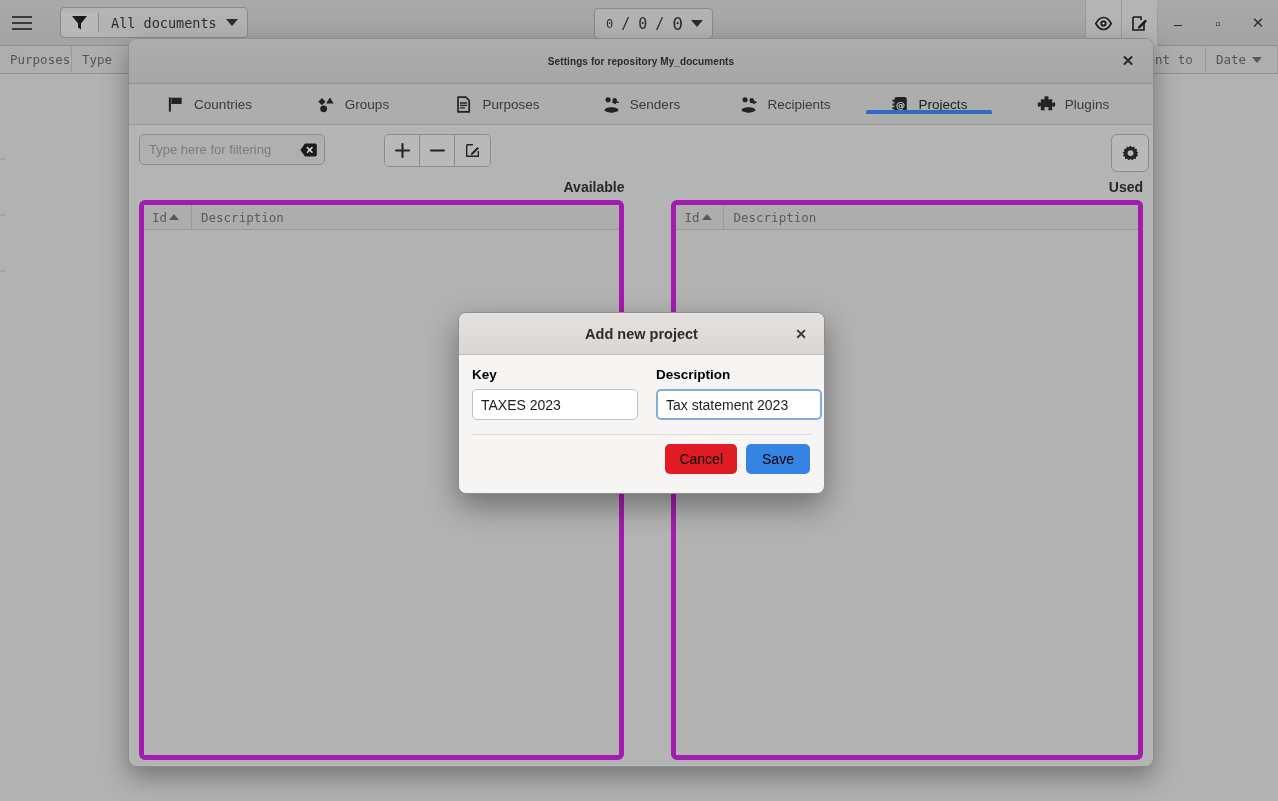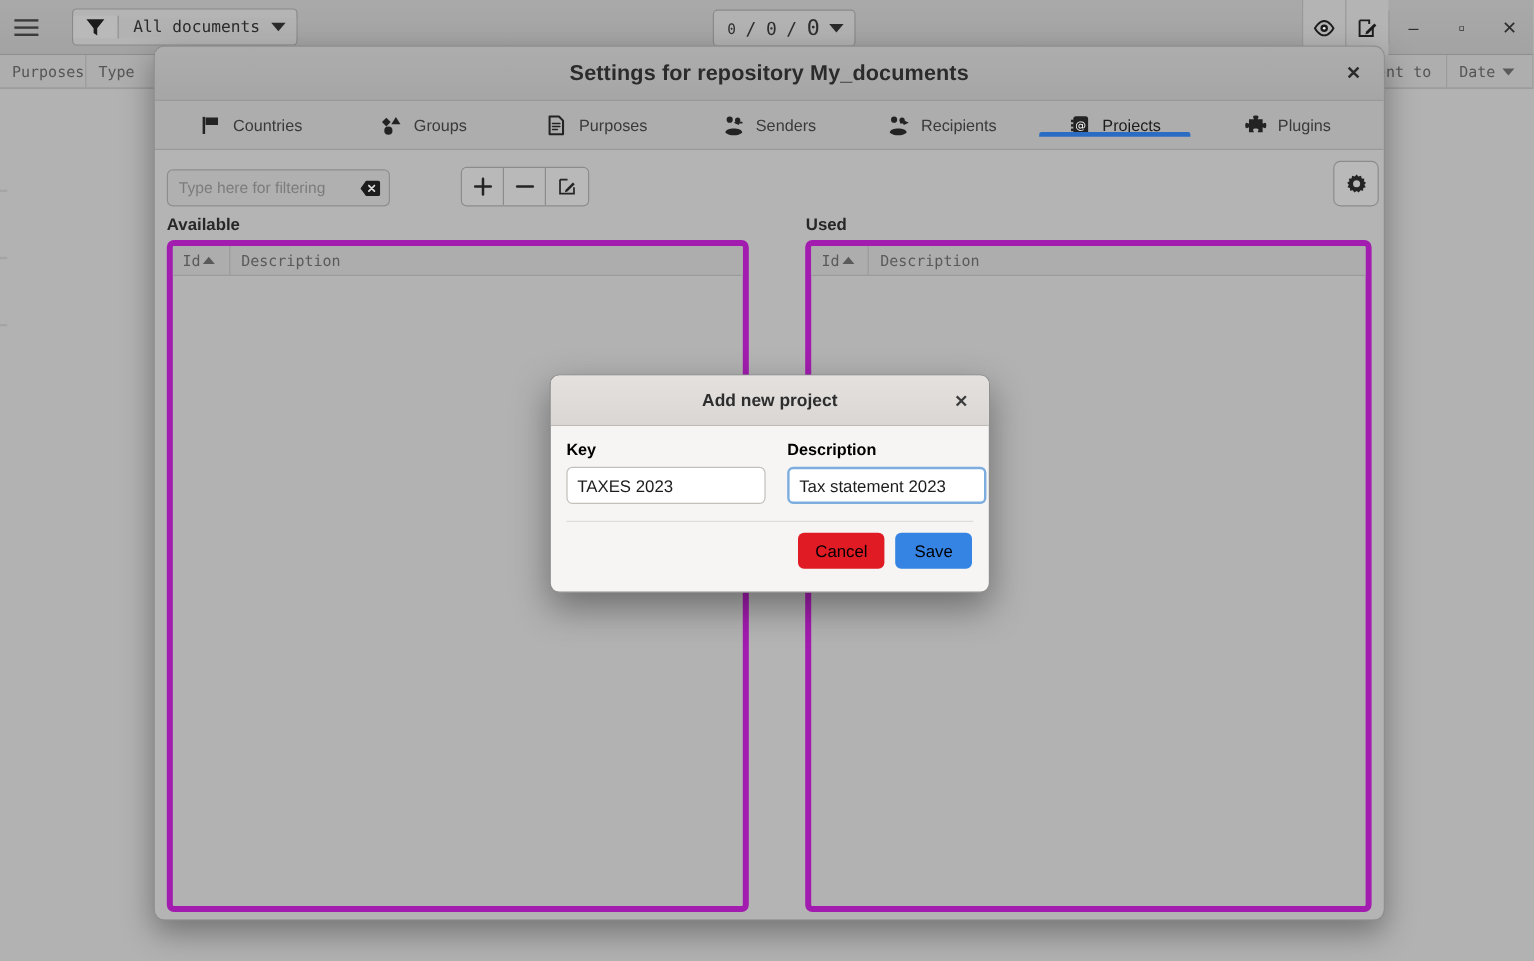--- a/index.html
+++ b/index.html
@@ -91,21 +91,21 @@
     border: 1px solid #8d8d8d; border-radius: 9px;
     box-shadow: 0 10px 26px rgba(0,0,0,0.35);
     overflow: hidden;
   }
   .settings-titlebar {
     position: relative; height: 45px;
     background: linear-gradient(to bottom, #adadad, #a6a6a6);
     border-bottom: 1px solid #949494;
     display: flex; align-items: center; justify-content: center;
   }
-  .settings-title { font-size: 18px; font-weight: bold; color: #2b2b2b; letter-spacing: 0.1px; }
+  .settings-title { font-size: 10px; font-weight: bold; color: #2b2b2b; letter-spacing: 0.1px; }
   .settings-close {
     position: absolute; right: 12px; top: 50%; transform: translateY(-50%);
     width: 26px; height: 26px; display: flex; align-items: center; justify-content: center;
     color: #2b2b2b; font-size: 15px; font-weight: bold;
   }
 
   .tabbar {
     display: flex; align-items: center; height: 41px;
     background: #adadad; border-bottom: 1px solid #9a9a9a;
     padding: 0 8px;
@@ -119,21 +119,21 @@
     position: absolute; left: 6%; right: 6%; bottom: 0; height: 4px;
     background: #2a6cc4; border-radius: 2px 2px 0 0; display: none;
   }
   .tab.active .underline { display: block; }
   .tab-icon { width: 19px; height: 19px; display: block; }
 
   .panel-area { position: relative; height: 643px; background: #b4b4b4; }
 
   .toolbar-row {
     position: absolute; left: 10px; right: 4px; top: 9px; height: 38px;
-    display: flex; align-items: flex-end; gap: 48px;
+    display: flex; align-items: flex-start; gap: 48px;
   }
   .filter-input-wrap {
     position: relative; width: 186px; height: 31px;
     background: #b0b0b0; border: 1px solid #8e8e8e; border-radius: 5px;
     display: flex; align-items: center;
   }
   .filter-input-wrap input {
     flex: 1; border: none; outline: none; background: transparent;
     font-family: "Liberation Sans", sans-serif; font-size: 13px;
     color: #2b2b2b; padding: 0 28px 0 9px;
@@ -156,21 +156,21 @@
     position: absolute; right: 0; top: 0; width: 38px; height: 38px;
     background: #b9b9b9; border: 1px solid #8c8c8c; border-radius: 6px;
     display: flex; align-items: center; justify-content: center;
   }
 
   .lists { position: absolute; left: 10px; right: 10px; top: 54px; bottom: 8px; display: flex; }
   .list-col { position: relative; display: flex; flex-direction: column; }
   .list-col.left { width: 487px; }
   .list-col.right { width: 473px; margin-left: 47px; }
   .list-caption {
-    text-align: left; font-size: 14px; font-weight: bold; color: #272727;
+    text-align: right; font-size: 14px; font-weight: bold; color: #272727;
     padding-bottom: 5px;
   }
   .list-box {
     flex: 1; background: #b2b2b2;
     border: 5px solid #a21caf; border-radius: 6px; overflow: hidden;
   }
   .list-head {
     display: flex; align-items: stretch; height: 25px;
     background: #adadad; border-bottom: 1px solid #9b9b9b;
     font-family: "DejaVu Sans Mono", monospace; font-size: 12.5px; color: #5a5a5a;

